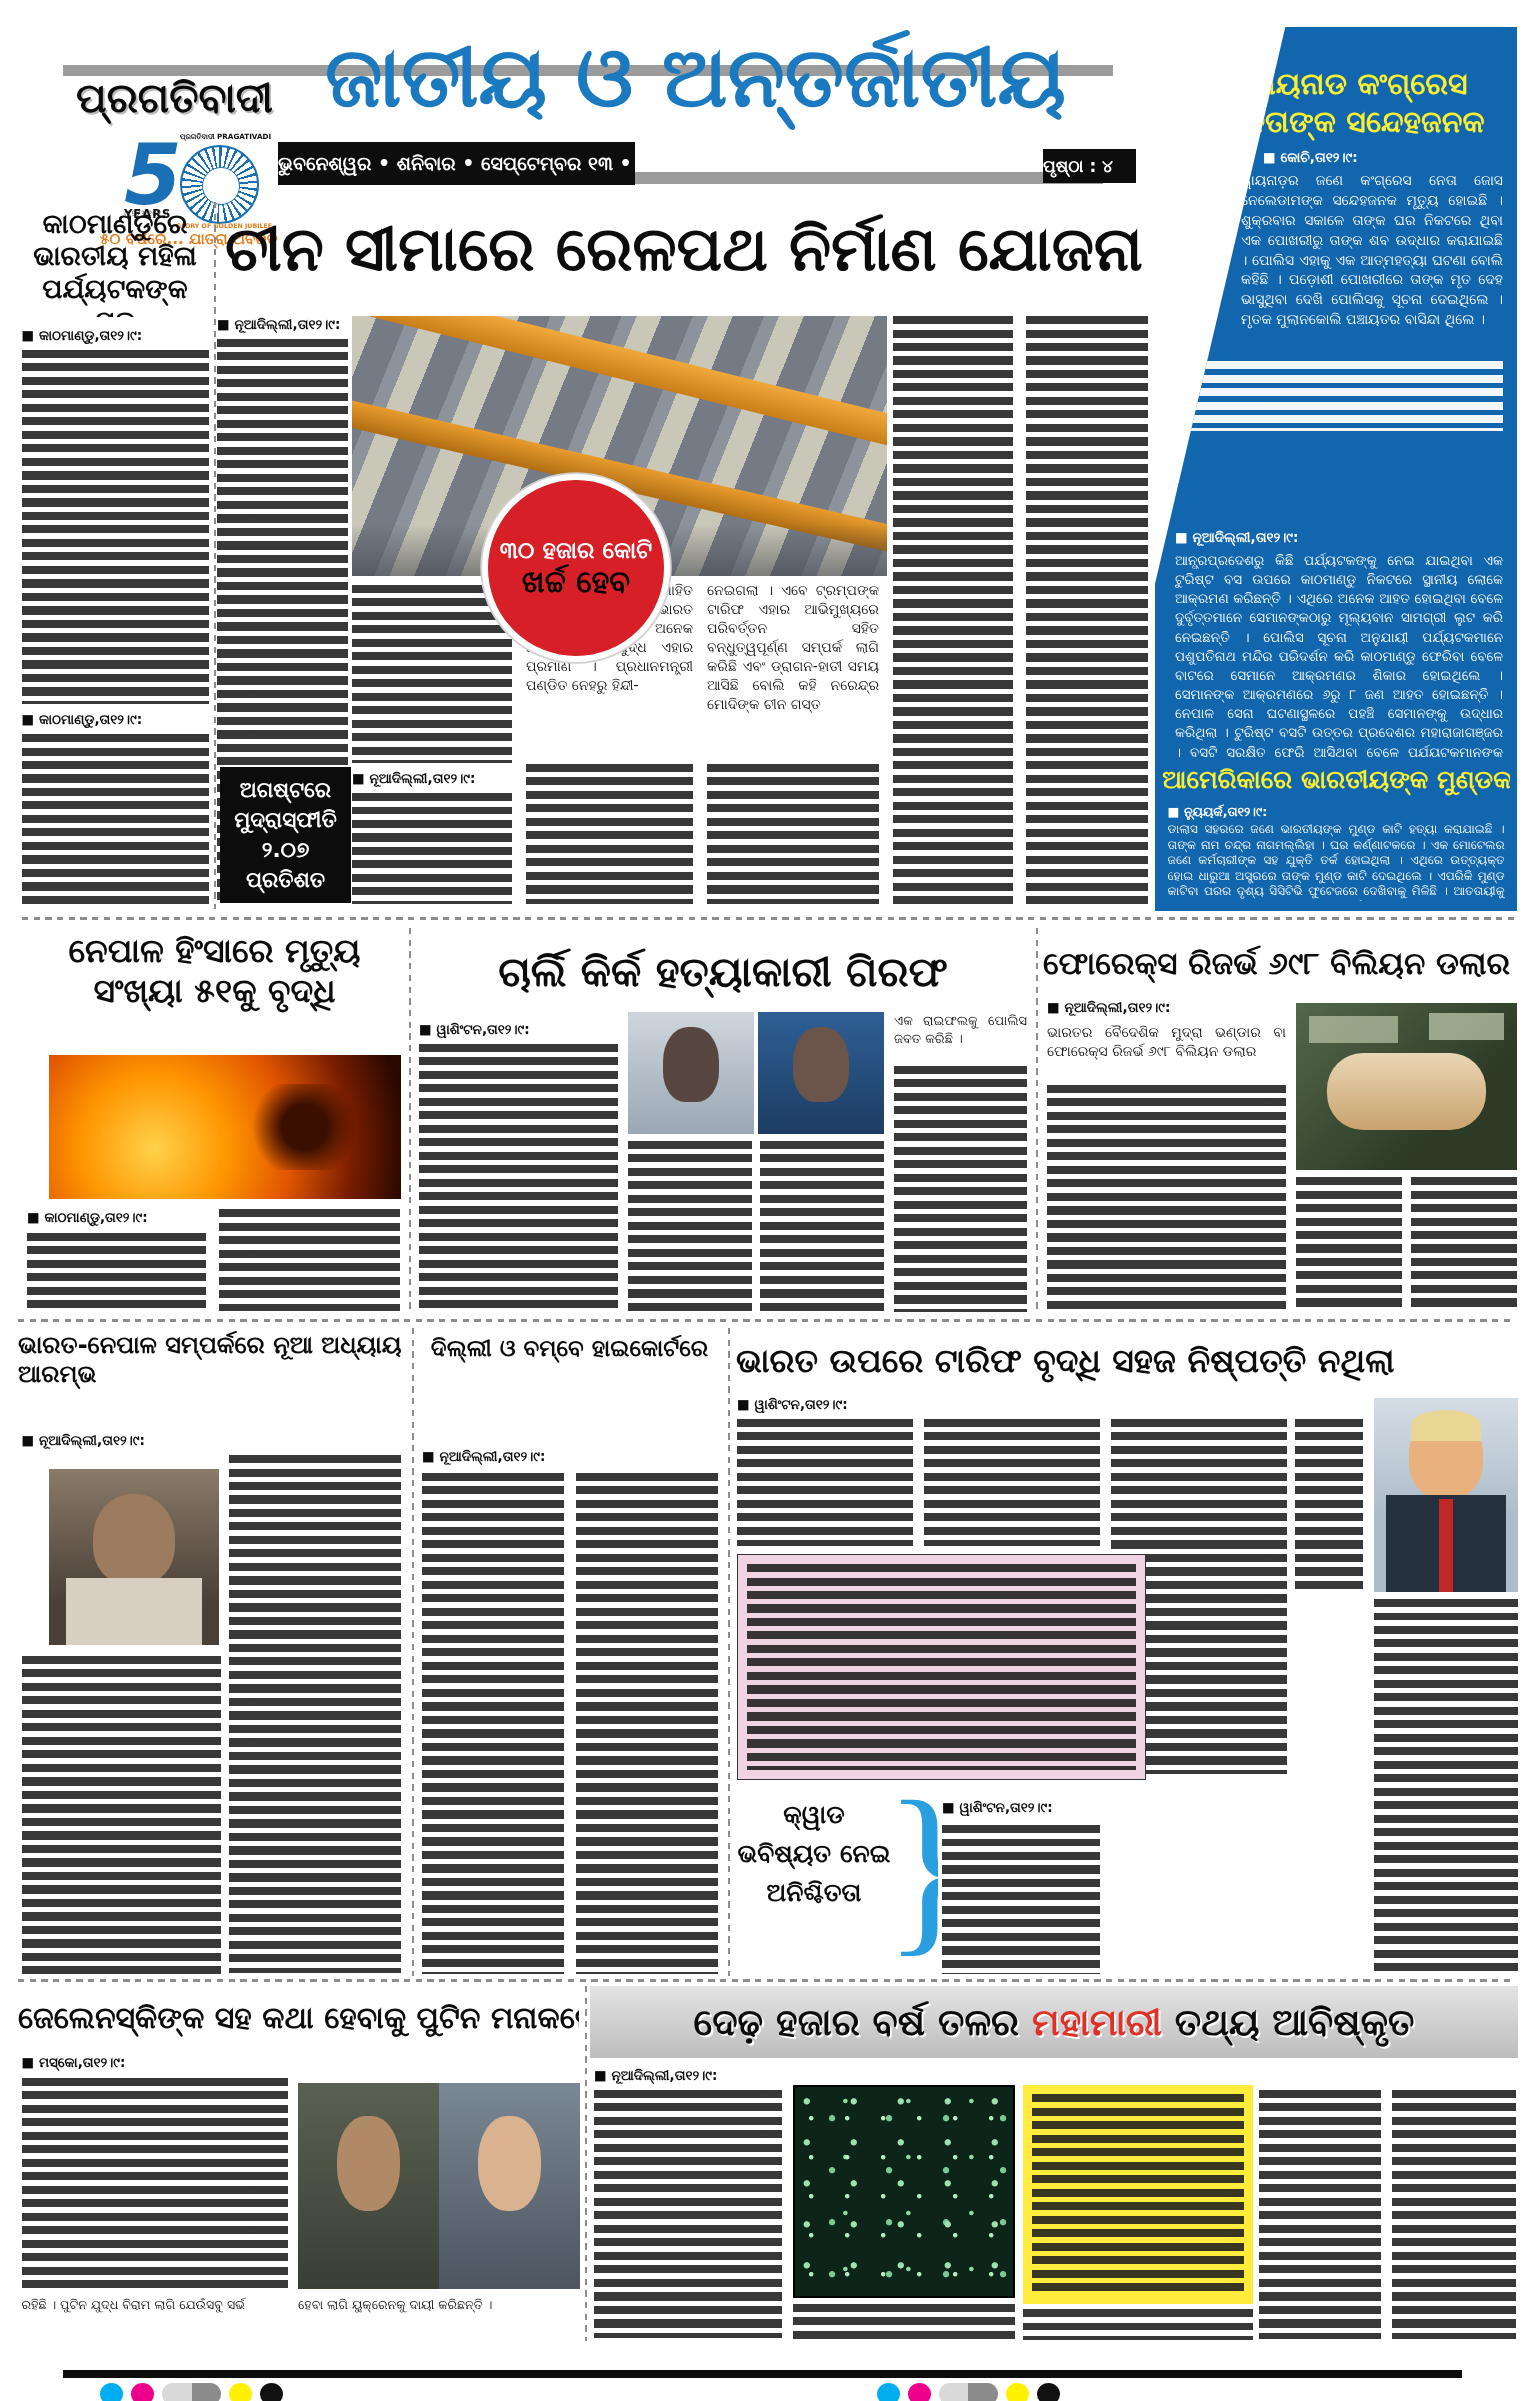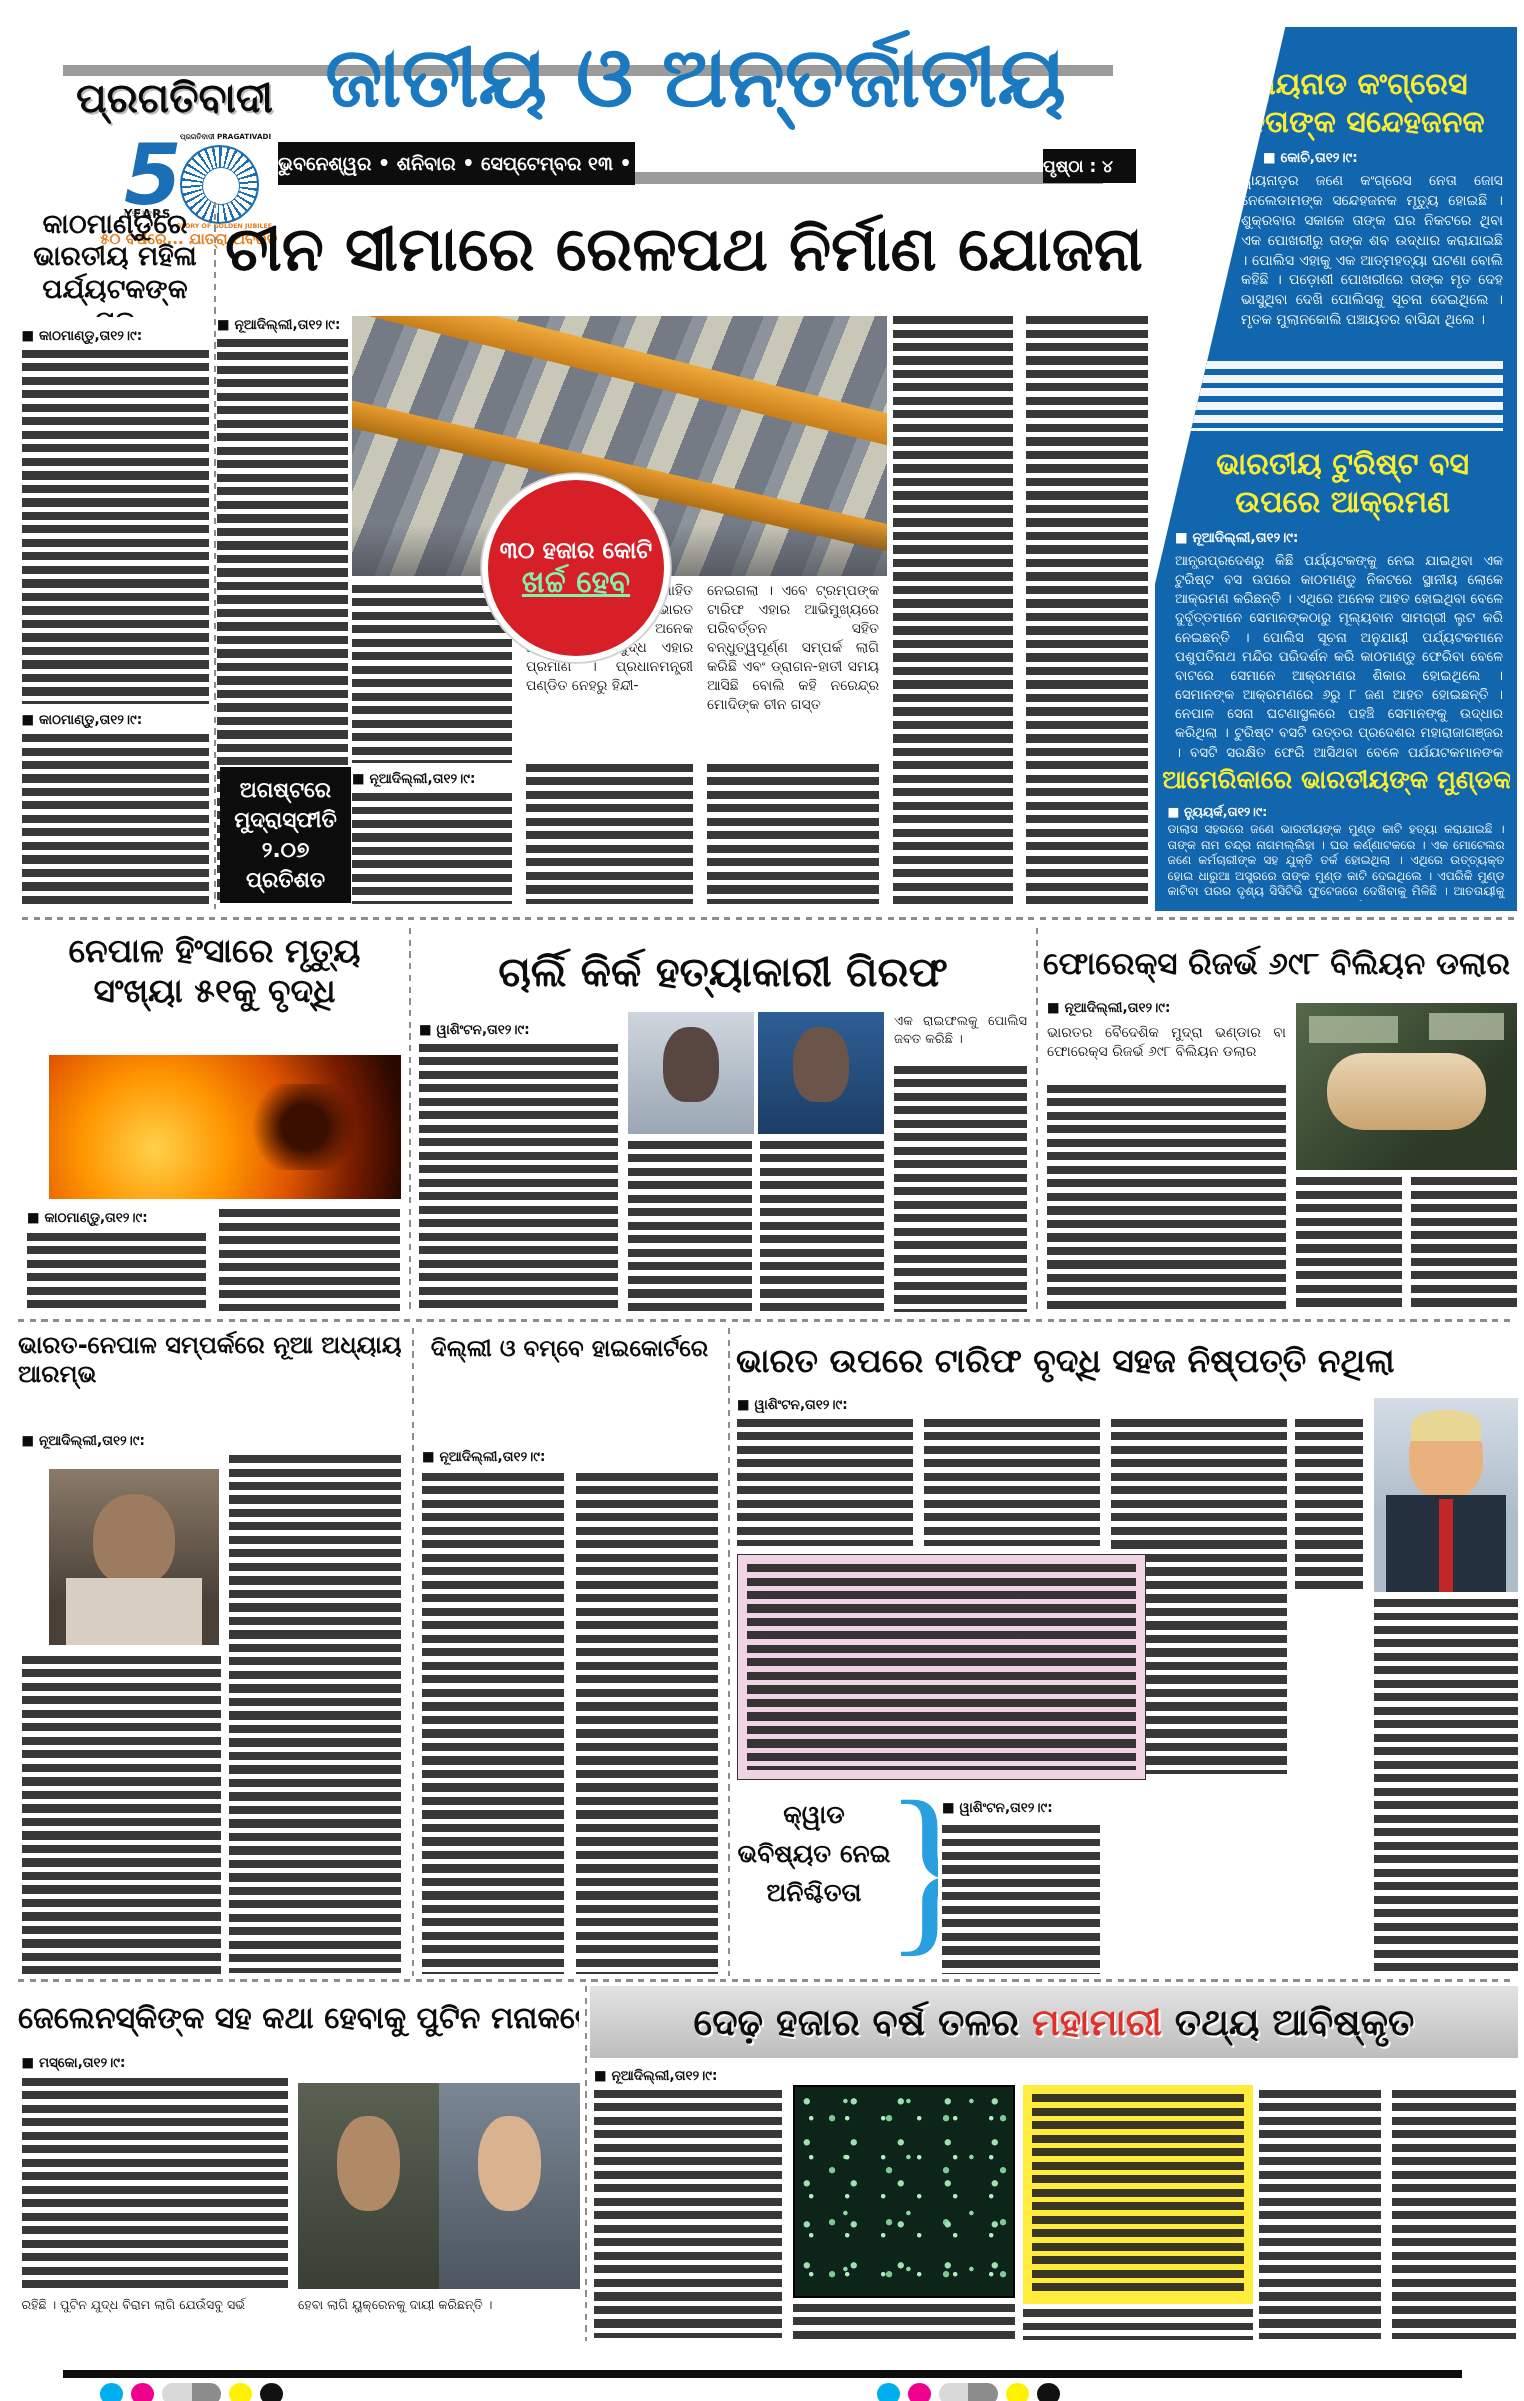--- a/index.html
+++ b/index.html
@@ -53,21 +53,20 @@
   <div class="abs" style="left:1043px;top:149px;width:93px;height:34px;background:#0d0d0d;color:#fff;font-size:17px;font-weight:bold;text-align:left;line-height:34px;overflow:hidden;">ପୃଷ୍ଠା : ୪</div>
 
   <div class="abs" style="left:1155px;top:27px;width:362px;height:884px;background:#1266ad;
        clip-path:polygon(36% 0,100% 0,100% 100%,0 100%,0 63%);">
 
     <div class="abs panel-hl" style="left:54px;top:38px;width:296px;height:79px;font-size:30px;">ୱାୟନାଡ କଂଗ୍ରେସ ନେତାଙ୍କ ସନ୍ଦେହଜନକ ମୃତ୍ୟୁ</div>
     <div class="abs panel-dl" style="left:108px;top:122px;width:242px;">■ କୋଚି,ତା୧୨।୯:</div>
     <div class="abs panel-txt" style="left:86px;top:144px;width:262px;height:184px;">ୱାୟନାଡ଼ର ଜଣେ କଂଗ୍ରେସ ନେତା ଜୋସ ନେଲେଡାମଙ୍କ ସନ୍ଦେହଜନକ ମୃତ୍ୟୁ ହୋଇଛି । ଶୁକ୍ରବାର ସକାଳେ ତାଙ୍କ ଘର ନିକଟରେ ଥିବା ଏକ ପୋଖରୀରୁ ତାଙ୍କ ଶବ ଉଦ୍ଧାର କରାଯାଇଛି । ପୋଲିସ ଏହାକୁ ଏକ ଆତ୍ମହତ୍ୟା ଘଟଣା ବୋଲି କହିଛି । ପଡ଼ୋଶୀ ପୋଖରୀରେ ତାଙ୍କ ମୃତ ଦେହ ଭାସୁଥିବା ଦେଖି ପୋଲିସକୁ ସୂଚନା ଦେଇଥିଲେ । ମୃତକ ମୁଲାନକୋଲି ପଞ୍ଚାୟତର ବାସିନ୍ଦା ଥିଲେ ।</div>
     <div class="abs greekw" style="left:36px;top:334px;width:312px;height:70px;"></div>
 
-    <div class="abs panel-hl" style="left:27px;top:418px;width:321px;height:79px;font-size:30px;">ଭାରତୀୟ ଟୁରିଷ୍ଟ ବସ ଉପରେ ଆକ୍ରମଣ</div>
     <div class="abs panel-dl" style="left:20px;top:502px;width:242px;">■ ନୂଆଦିଲ୍ଲୀ,ତା୧୨।୯:</div>
     <div class="abs panel-txt" style="left:20px;top:524px;width:328px;height:206px;font-size:13.5px;">ଆନ୍ଧ୍ରପ୍ରଦେଶରୁ କିଛି ପର୍ଯ୍ୟଟକଙ୍କୁ ନେଇ ଯାଇଥିବା ଏକ ଟୁରିଷ୍ଟ ବସ ଉପରେ କାଠମାଣ୍ଡୁ ନିକଟରେ ସ୍ଥାନୀୟ ଲୋକେ ଆକ୍ରମଣ କରିଛନ୍ତି । ଏଥିରେ ଅନେକ ଆହତ ହୋଇଥିବା ବେଳେ ଦୁର୍ବୃତ୍ତମାନେ ସେମାନଙ୍କଠାରୁ ମୂଲ୍ୟବାନ ସାମଗ୍ରୀ ଲୁଟ କରି ନେଇଛନ୍ତି । ପୋଲିସ ସୂଚନା ଅନୁଯାୟୀ ପର୍ଯ୍ୟଟକମାନେ ପଶୁପତିନାଥ ମନ୍ଦିର ପରିଦର୍ଶନ କରି କାଠମାଣ୍ଡୁ ଫେରିବା ବେଳେ ବାଟରେ ସେମାନେ ଆକ୍ରମଣର ଶିକାର ହୋଇଥିଲେ । ସେମାନଙ୍କ ଆକ୍ରମଣରେ ୬ରୁ ୮ ଜଣ ଆହତ ହୋଇଛନ୍ତି । ନେପାଳ ସେନା ଘଟଣାସ୍ଥଳରେ ପହଞ୍ଚି ସେମାନଙ୍କୁ ଉଦ୍ଧାର କରିଥିଲା । ଟୁରିଷ୍ଟ ବସଟି ଉତ୍ତର ପ୍ରଦେଶର ମହାରାଜାଗଞ୍ଜର । ବସଟି ସୁରକ୍ଷିତ ଫେରି ଆସିଥିବା ବେଳେ ପର୍ଯ୍ୟଟକମାନଙ୍କୁ କାଠମାଣ୍ଡୁରୁ ସ୍ୱତନ୍ତ୍ର ବିମାନ ଯୋଗେ ଦିଲ୍ଲୀ ଫେରାଇ ଅଣାଯାଇଛି । ଆକ୍ରମଣକାରୀଙ୍କ ଟେକା ପଥର ମାଡ଼ରେ ବସର କାଚ ଭାଙ୍ଗିଯାଇଛି ।</div>
 
     <div class="abs panel-hl" style="left:7.2px;top:737px;width:348px;height:38px;font-size:25px;white-space:nowrap;">ଆମେରିକାରେ ଭାରତୀୟଙ୍କ ମୁଣ୍ଡକାଟି ହତ୍ୟା</div>
     <div class="abs panel-dl" style="left:12.6px;top:777px;width:242px;font-size:12.6px;">■ ନ୍ୟୁୟର୍କ,ତା୧୨।୯:</div>
     <div class="abs panel-txt" style="left:12.6px;top:795px;width:337px;height:79px;font-size:12px;line-height:1.3;">ଡାଲାସ ସହରରେ ଜଣେ ଭାରତୀୟଙ୍କ ମୁଣ୍ଡ କାଟି ହତ୍ୟା କରାଯାଇଛି । ତାଙ୍କ ନାମ ଚନ୍ଦ୍ର ନାଗମଲ୍ଲିହା । ଘର କର୍ଣ୍ଣାଟକରେ । ଏକ ମୋଟେଲର ଜଣେ କର୍ମଚାରୀଙ୍କ ସହ ଯୁକ୍ତି ତର୍କ ହୋଇଥିଲା । ଏଥିରେ ଉତ୍ତ୍ୟକ୍ତ ହୋଇ ଧାରୁଆ ଅସ୍ତ୍ରରେ ତାଙ୍କ ମୁଣ୍ଡ କାଟି ଦେଇଥିଲେ । ଏପରିକି ମୁଣ୍ଡ କାଟିବା ପରର ଦୃଶ୍ୟ ସିସିଟିଭି ଫୁଟେଜରେ ଦେଖିବାକୁ ମିଳିଛି । ଆତତାୟୀକୁ ଅଟକାଇବାକୁ ମୃତକଙ୍କ ପତ୍ନୀ ଓ ୧୮ ବର୍ଷୀୟ ପୁଅ ଉଦ୍ୟମ ଚାଲିଯାଇଥିଲା । ଏହି ଘଟଣାକୁ ଆମେରିକାସ୍ଥିତ ଭାରତୀୟ ଦୂତାବାସ କଠୋର ଦଣ୍ଡବିଧାନ ଲାଗି ଦାବି କରାଯାଇଛି ।</div>
   </div>
 
   <div class="abs hl" style="left:20px;top:208px;width:190px;height:109px;font-size:27px;">କାଠମାଣ୍ଡୁରେ ଭାରତୀୟ ମହିଳା ପର୍ଯ୍ୟଟକଙ୍କ ମୃତ</div>
   <div class="abs dl" style="left:21.5px;top:327px;width:187px;">■ କାଠମାଣ୍ଡୁ,ତା୧୨।୯:</div>
@@ -98,21 +97,21 @@
   <div class="abs btxt" style="left:526px;top:581px;width:167px;height:176px;">ସୀମା ବିବାଦ ଏବେ ବି ଅସମାହିତ ରହିଛି । ଅତୀତରେ ଭାରତ ଚୀନକୁ ବିଶ୍ୱାସ କରି ଅନେକ ଥର ୧୯୬୨ର ଯୁଦ୍ଧ ଏହାର ପ୍ରମାଣ । ପ୍ରଧାନମନ୍ତ୍ରୀ ପଣ୍ଡିତ ନେହରୁ ହିନ୍ଦୀ-</div>
   <div class="abs greek" style="left:526px;top:764px;width:167px;height:140px;"></div>
 
   <div class="abs btxt" style="left:707px;top:581px;width:172px;height:176px;">ନେଇଗଲା । ଏବେ ଟ୍ରମ୍ପଙ୍କ ଟାରିଫ ଏହାର ଆଭିମୁଖ୍ୟରେ ପରିବର୍ତ୍ତନ ସହିତ ବନ୍ଧୁତ୍ୱପୂର୍ଣ୍ଣ ସମ୍ପର୍କ ଲାଗି କରିଛି ଏବଂ ଡ୍ରାଗନ-ହାତୀ ସମୟ ଆସିଛି ବୋଲି କହି ନରେନ୍ଦ୍ର ମୋଦିଙ୍କ ଚୀନ ଗସ୍ତ</div>
   <div class="abs greek" style="left:707px;top:764px;width:172px;height:140px;"></div>
 
   <div class="abs" style="left:220px;top:767px;width:131px;height:136px;background:#0c0c0c;color:#fff;font-weight:bold;font-size:21.5px;line-height:1.4;text-align:center;display:flex;align-items:center;justify-content:center;padding:3.6px;box-sizing:border-box;overflow:hidden;">ଅଗଷ୍ଟରେ ମୁଦ୍ରାସ୍ଫୀତି ୨.୦୭ ପ୍ରତିଶତ</div>
 
   <div class="abs" style="left:482px;top:474px;width:176px;height:176px;border-radius:50%;background:#d61f26;border:6.3px solid #ffffff;box-shadow:0 0 0 1.8px #d0d0d0;display:flex;flex-direction:column;align-items:center;justify-content:center;z-index:5;">
     <div style="color:#fff;font-weight:bold;font-size:23px;white-space:nowrap;">୩୦ ହଜାର କୋଟି</div>
-    <div style="color:#86efac;font-weight:bold;font-size:30.5px;white-space:nowrap;text-decoration:underline;">ଖର୍ଚ୍ଚ ହେବ</div>
+    <div style="color:#000000;font-weight:bold;font-size:30.5px;white-space:nowrap;">ଖର୍ଚ୍ଚ ହେବ</div>
   </div>
 
   <div class="abs hsep" style="left:22.4px;top:917px;width:1494px;"></div>
 
   <div class="abs hl" style="left:25px;top:931px;width:379px;height:90px;font-size:33px;">ନେପାଳ ହିଂସାରେ ମୃତ୍ୟୁ ସଂଖ୍ୟା ୫୧କୁ ବୃଦ୍ଧି</div>
   <div class="abs photoframe" style="left:49px;top:1055px;width:352px;height:144px;background:
        radial-gradient(circle at 30% 65%,#ffd24a 0%,#ff9500 28%,#e05500 52%,#7a1d00 75%,#2a0800 95%);">
     <div class="abs" style="left:55%;top:20%;width:35%;height:60%;background:radial-gradient(circle,#3a0f00 30%,transparent 70%);"></div>
   </div>
   <div class="abs dl" style="left:27px;top:1209px;width:179px;">■ କାଠମାଣ୍ଡୁ,ତା୧୨।୯:</div>

